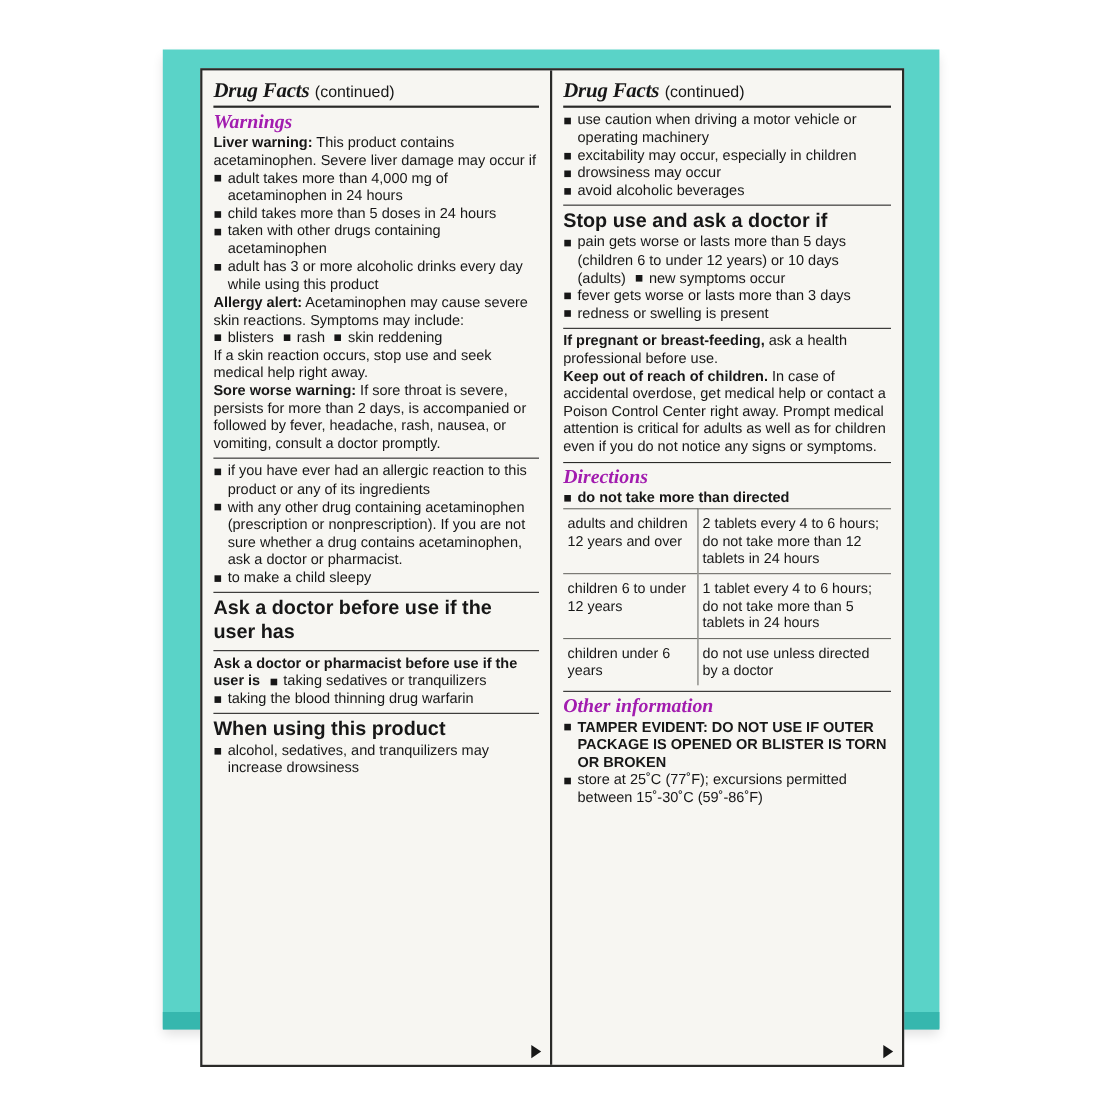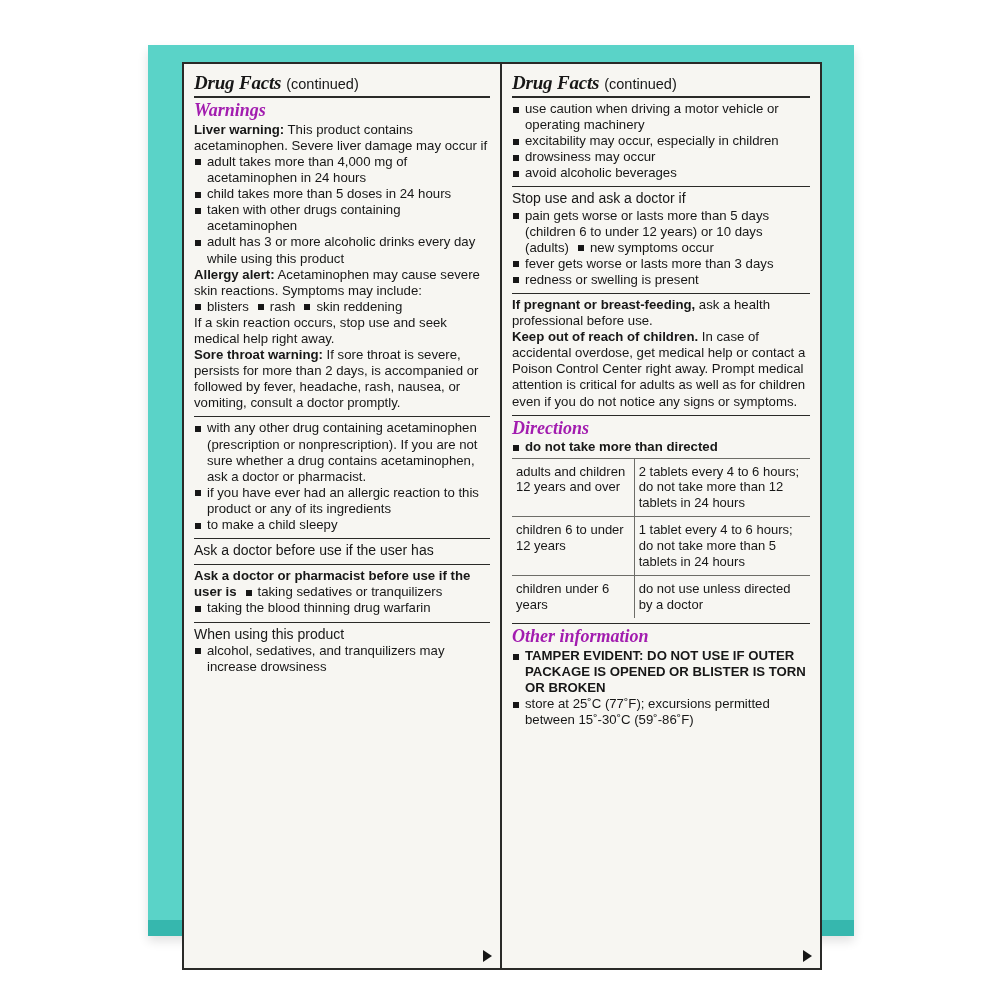--- a/index.html
+++ b/index.html
@@ -81,22 +81,22 @@
   .sec-title {
     font-family: "Liberation Serif", serif;
     font-style: italic;
     font-weight: bold;
     font-size: 18px;
     color: #a21caf;
     margin: 2px 0 1px 0;
     line-height: 1.1;
   }
   .sec-bold {
-    font-weight: normal;
-    font-size: 14px;
+    font-weight: bold;
+    font-size: 18px;
     color: #171717;
     margin: 2px 0 0 0;
     line-height: 1.22;
   }
   .para {
     font-size: 13.2px;
     color: #171717;
     line-height: 1.22;
     margin: 0;
   }
@@ -215,27 +215,27 @@
       </ul>
 
       <p class="para"><span class="lead">Allergy alert:</span><span> Acetaminophen may cause severe skin reactions. Symptoms may include:</span></p>
 
       <div class="inline-run">
         <span class="inl-bullet" style="margin-left:0">blisters</span><span class="inl-bullet">rash</span><span class="inl-bullet">skin reddening</span>
       </div>
 
       <p class="para">If a skin reaction occurs, stop use and seek medical help right away.</p>
 
-      <p class="para"><span class="lead">Sore throat warning:</span><span> If sore throat is severe, persists for more than 2 days, is accompanied or followed by fever, headache, rash, nausea, or vomiting, consult a doctor promptly.</span></p>
-
-      <hr class="rule">
-
-      <ul class="bl">
+      <p class="para"><span class="lead">Sore worse warning:</span><span> If sore throat is severe, persists for more than 2 days, is accompanied or followed by fever, headache, rash, nausea, or vomiting, consult a doctor promptly.</span></p>
+
+      <hr class="rule">
+
+      <ul class="bl">
+        <li>if you have ever had an allergic reaction to this product or any of its ingredients</li>
         <li>with any other drug containing acetaminophen (prescription or nonprescription). If you are not sure whether a drug contains acetaminophen, ask a doctor or pharmacist.</li>
-        <li>if you have ever had an allergic reaction to this product or any of its ingredients</li>
         <li>to make a child sleepy</li>
       </ul>
 
       <hr class="rule">
 
       <div class="sec-bold">Ask a doctor before use if the user has</div>
 
       <hr class="rule">
 
       <div class="inline-run"><span class="lead">Ask a doctor or pharmacist before use if the user is</span><span class="inl-bullet">taking sedatives or tranquilizers</span></div>

